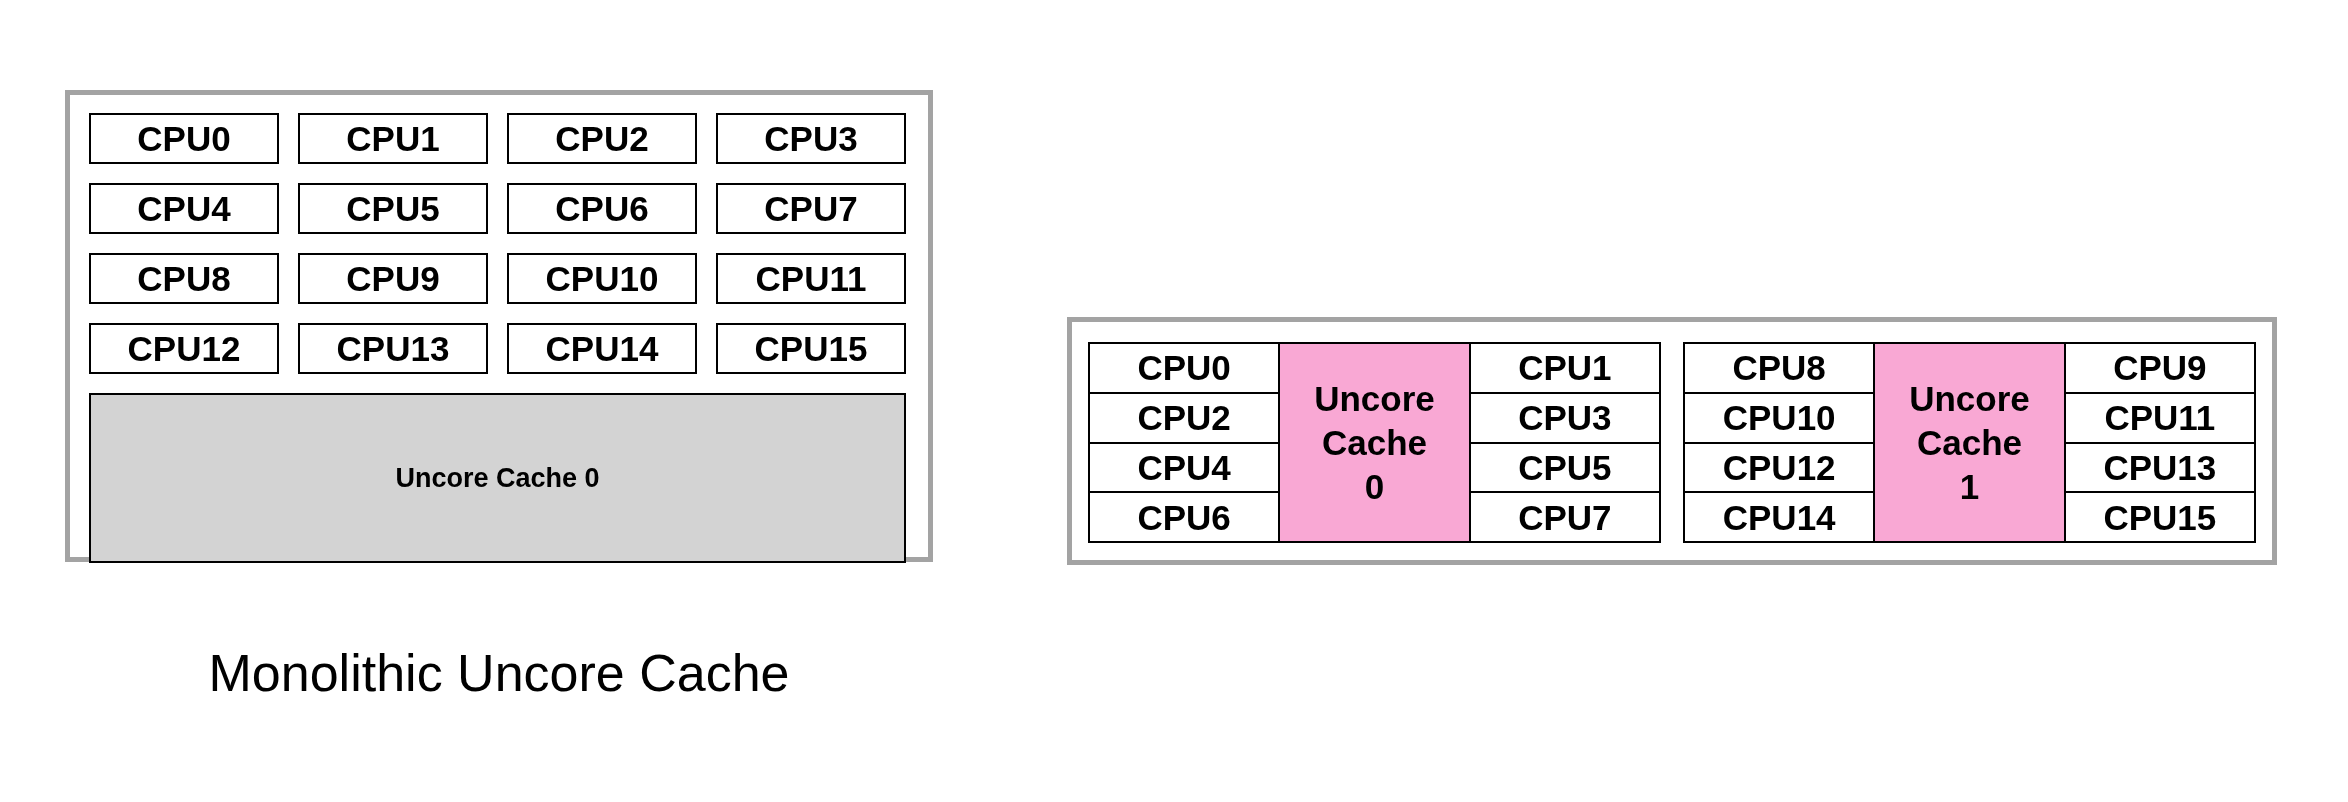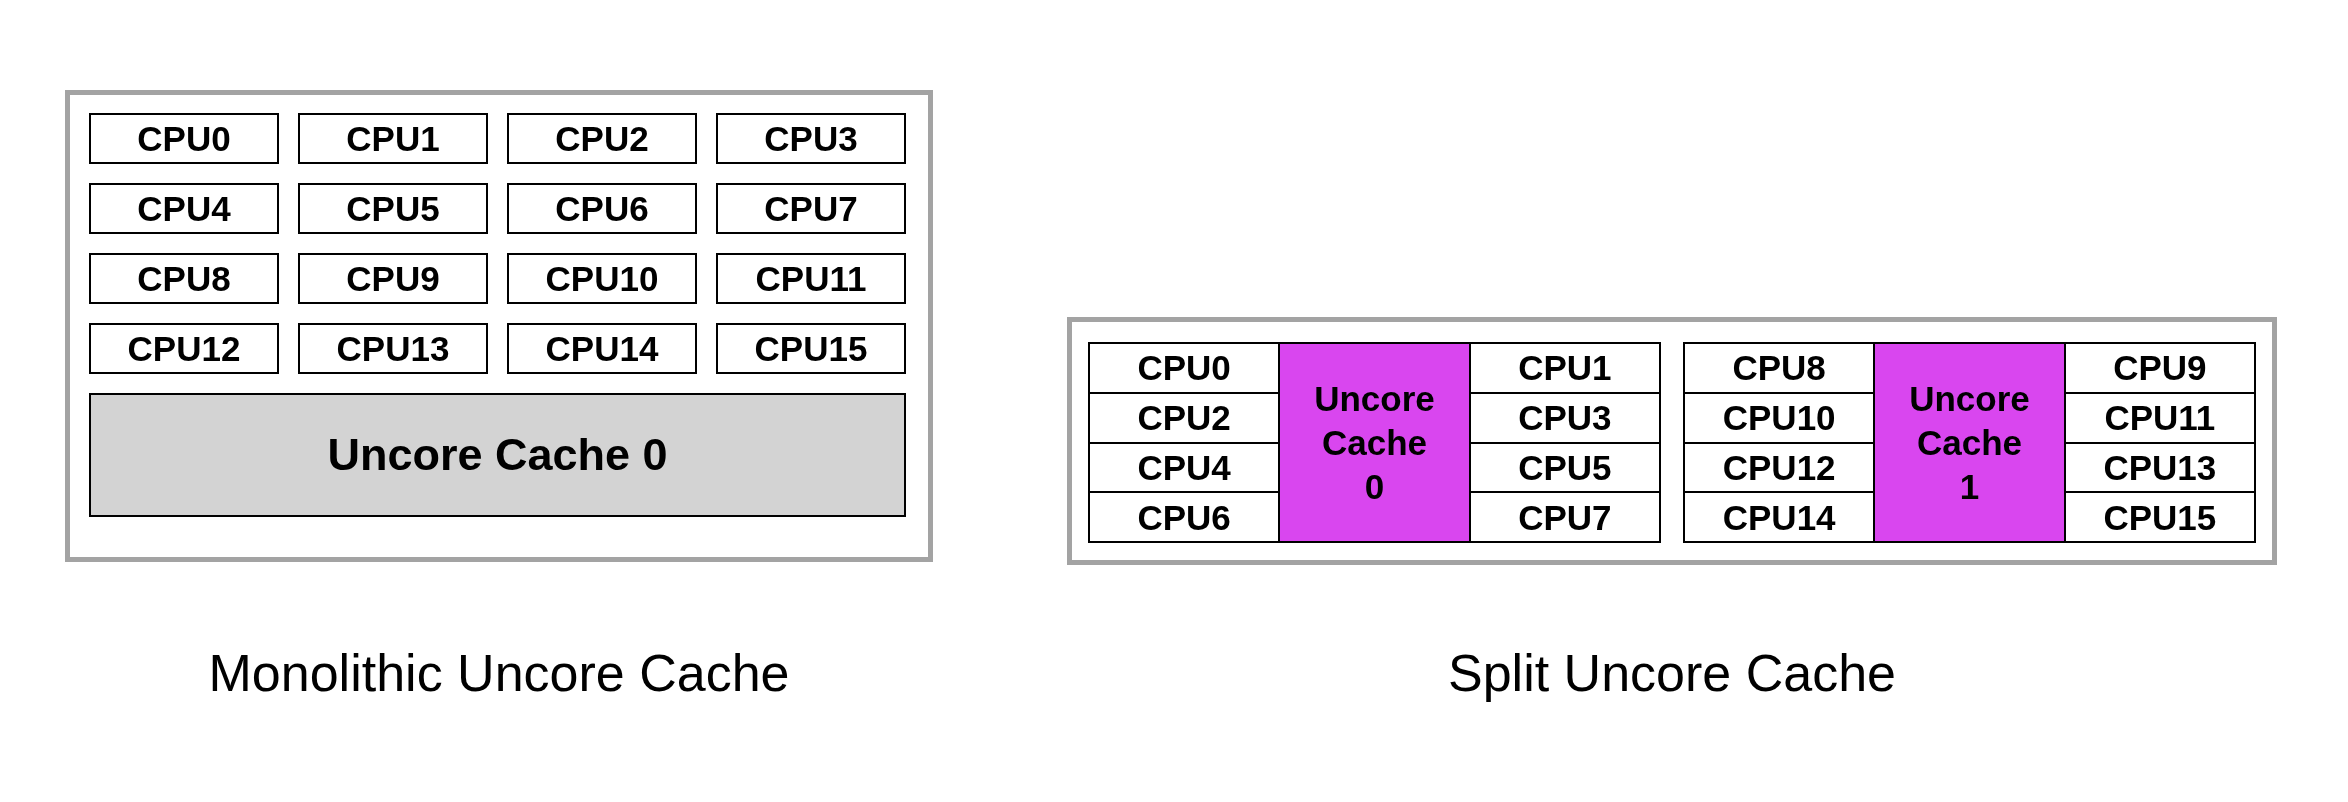--- a/index.html
+++ b/index.html
@@ -50,27 +50,27 @@
     background: #ffffff;
     display: flex;
     align-items: center;
     justify-content: center;
     font-size: 35px;
     line-height: 1;
   }
   .mono-cache {
     box-sizing: border-box;
     margin-top: 19px;
-    height: 124px;
+    height: 170px;
     border: 2px solid #000000;
     background: #d3d3d3;
     display: flex;
     align-items: center;
     justify-content: center;
-    font-size: 45px;
+    font-size: 27px;
   }
 
   
   .panel.split {
     left: 1067px;
     top: 317px;
     width: 1210px;
     height: 248px;
     display: flex;
     gap: 22px;
@@ -88,21 +88,21 @@
     border: 2px solid #000000;
     width: 33.33%;
     text-align: center;
     vertical-align: middle;
     font-size: 35px;
     line-height: 1;
     padding: 0;
     background: #ffffff;
   }
   table.cluster td.cache-cell {
-    background: #d946ef;
+    background: #f9a8d4;
   }
   .cache-line {
     font-size: 35px;
     line-height: 44px;
   }
 
   
   .caption {
     position: absolute;
     top: 644px;
@@ -194,15 +194,14 @@
       <tr>
         <td>CPU14</td>
         <td>CPU15</td>
       </tr>
     </tbody>
       </table>
 
   </div>
 
   <div class="caption mono-cap">Monolithic Uncore Cache</div>
-  <div class="caption split-cap">Split Uncore Cache</div>
 
 </div>
 
 </body></html>

